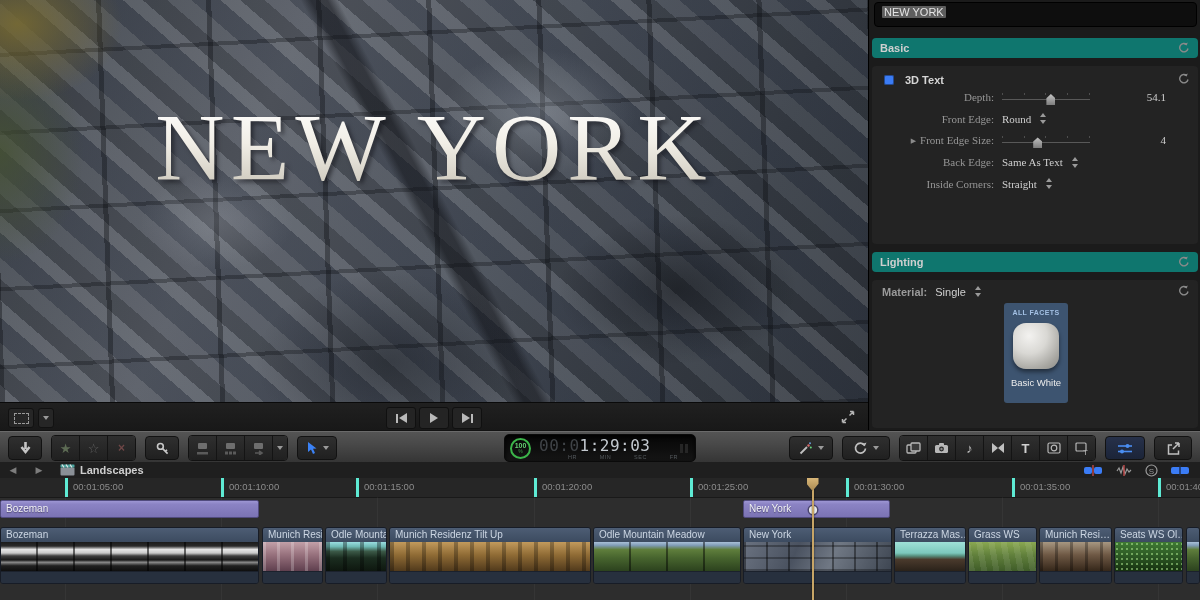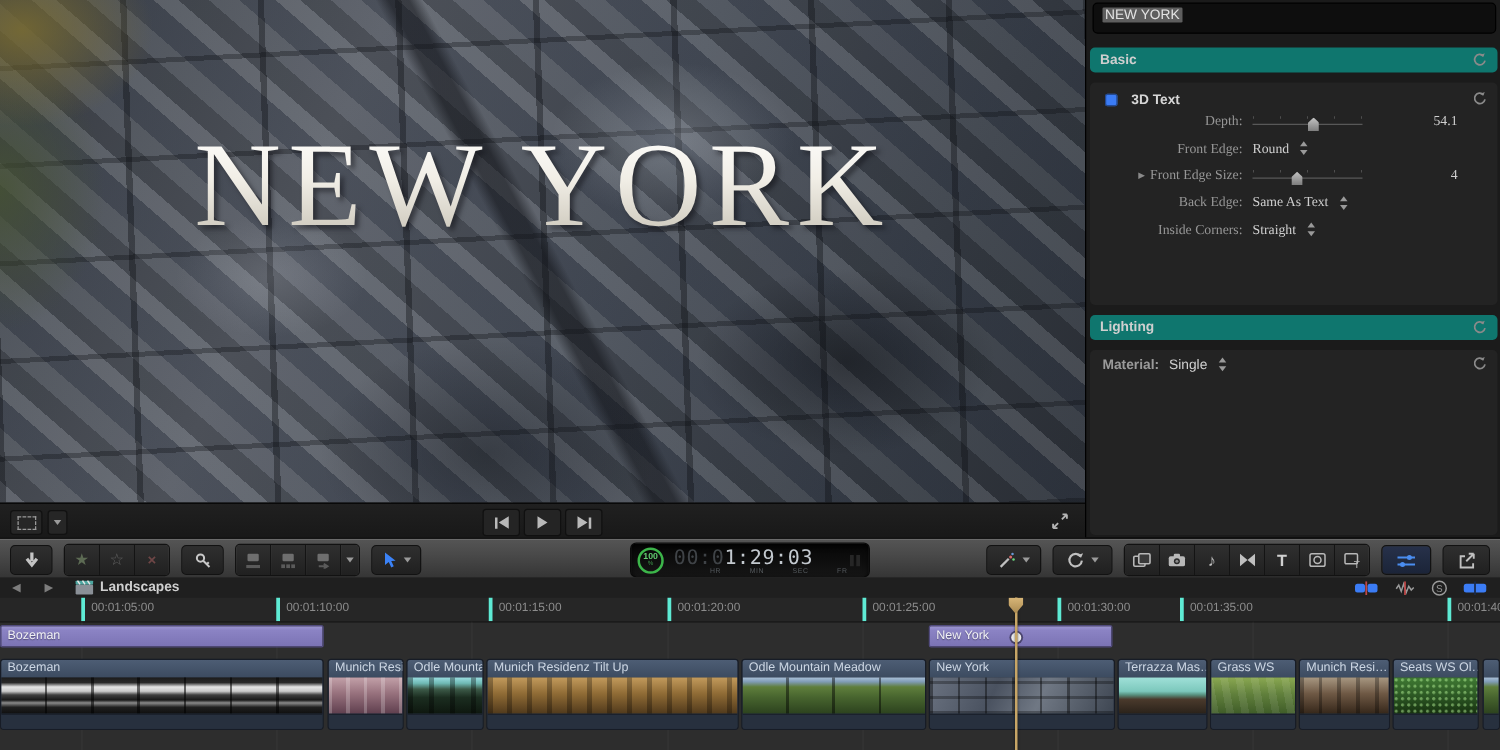--- a/index.html
+++ b/index.html
@@ -294,20 +294,25 @@
   <div class="ipanel" id="panel-material">
     <div class="mat-row">
       <span class="mat-label">Material:</span>
       <span class="mat-value">Single</span>
       <span class="stepper"></span>
       <svg class="reset-icon" viewBox="0 0 13 13">
         <path d="M9.8 2.6 A4.2 4.2 0 1 0 11 6.5" fill="none" stroke="#8a8a8a" stroke-width="1.4"></path>
         <path d="M10.8 0.6 L9.6 3.6 L7 2.2 Z" fill="#8a8a8a"></path>
       </svg>
     </div>
+    <div class="mat-tile">
+      <span class="facets">ALL FACETS</span>
+      <div class="mat-swatch"></div>
+      <span class="mat-name">Basic White</span>
+    </div>
   </div>
 </div>
 
 <div id="toolbar">
   <div class="tb-left">
     <div class="tbtn" style="width:34px">
       <svg width="13" height="14" viewBox="0 0 13 14">
         <path d="M6.5 1 V8 M2.5 6 L6.5 11 L10.5 6" stroke="#c4c4c4" stroke-width="2.6" fill="none"></path>
       </svg>
     </div>
@@ -486,33 +491,33 @@
     </span>
   </div>
 
   <div class="ruler">
       <div class="rtick" style="left: 65px;">
         <span>00:01:05:00</span>
       </div>
       <div class="rtick" style="left: 221px;">
         <span>00:01:10:00</span>
       </div>
-      <div class="rtick" style="left: 391px;">
+      <div class="rtick" style="left: 356px;">
         <span>00:01:15:00</span>
       </div>
       <div class="rtick" style="left: 534px;">
         <span>00:01:20:00</span>
       </div>
       <div class="rtick" style="left: 690px;">
         <span>00:01:25:00</span>
       </div>
       <div class="rtick" style="left: 846px;">
         <span>00:01:30:00</span>
       </div>
-      <div class="rtick" style="left: 944px;">
+      <div class="rtick" style="left: 1012px;">
         <span>00:01:35:00</span>
       </div>
       <div class="rtick" style="left: 1158px;">
         <span>00:01:40:00</span>
       </div>
     </div>
 
   <div class="tl-body">
     <div>
         <div class="gridline" style="left: 65px;"></div>

